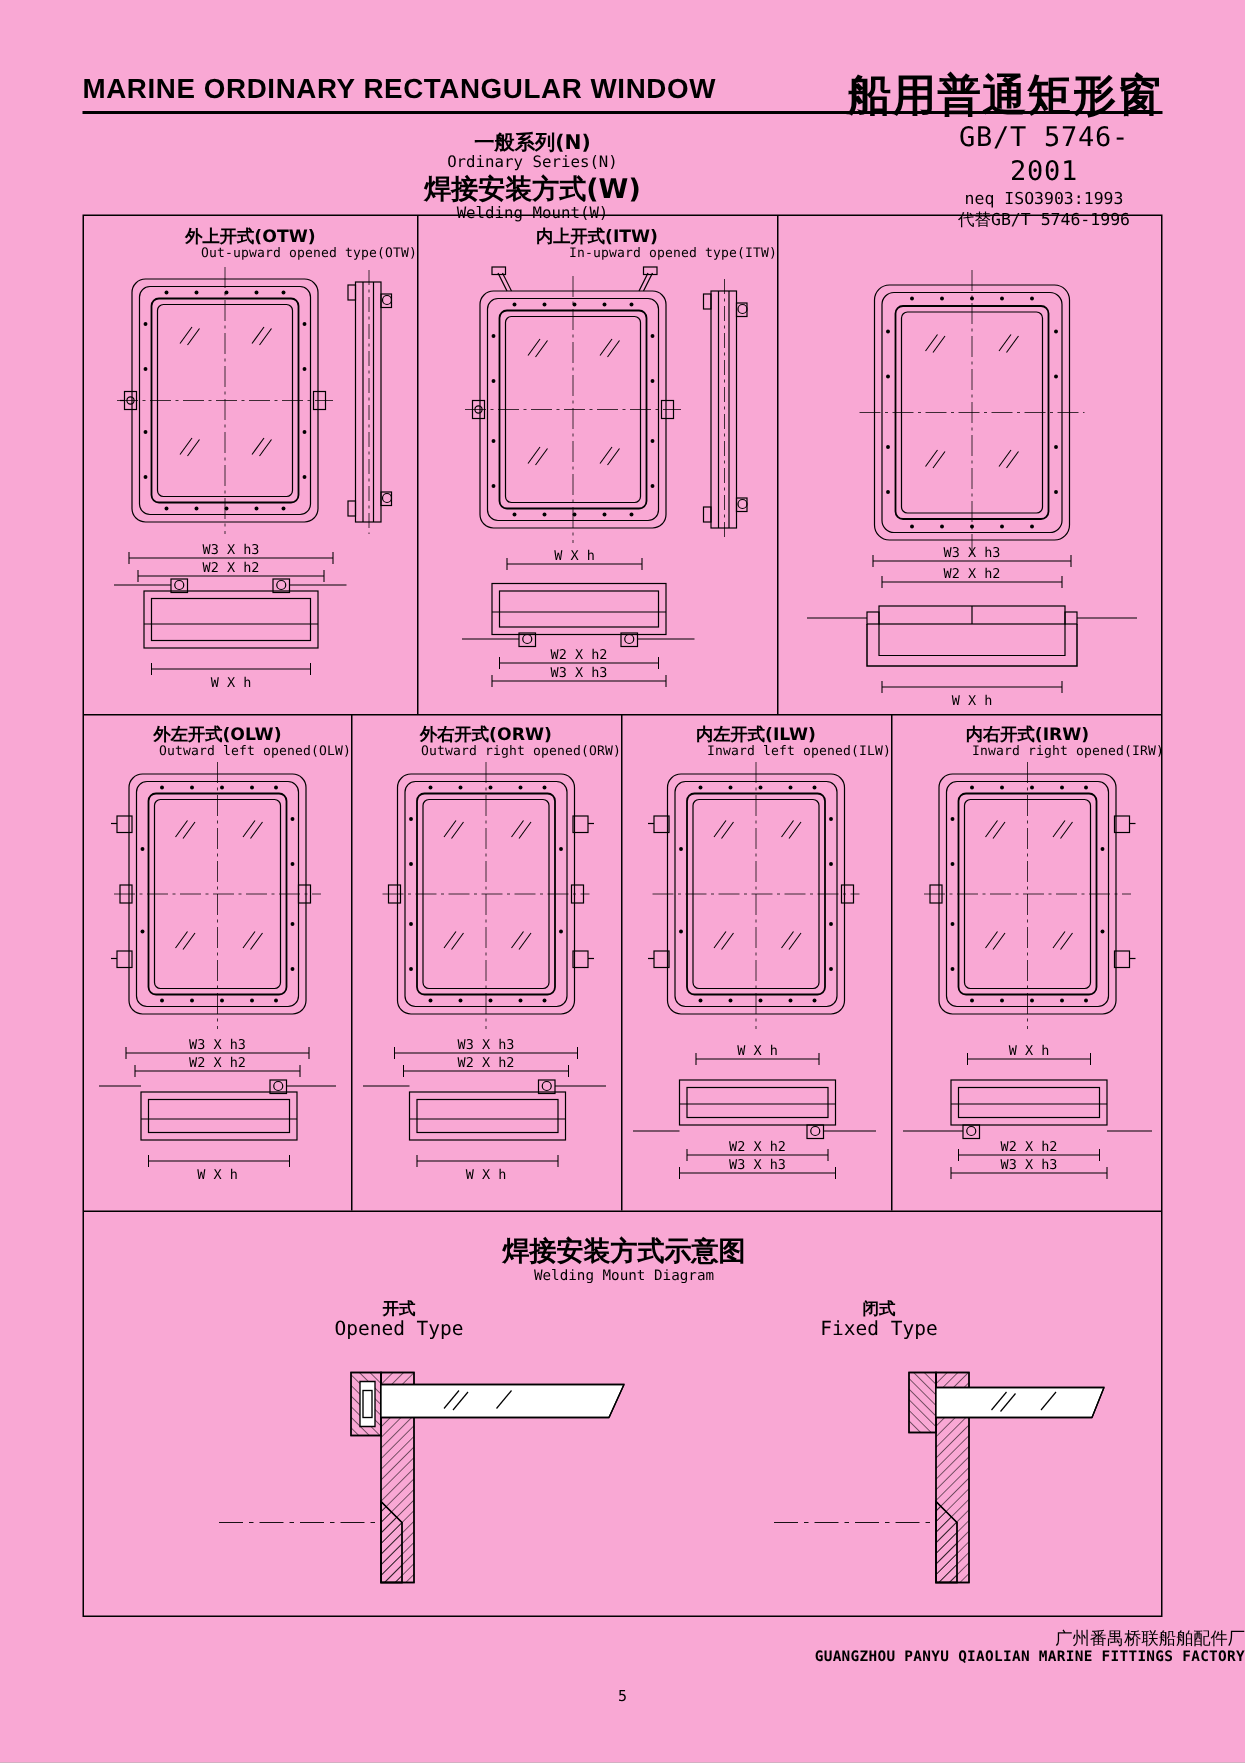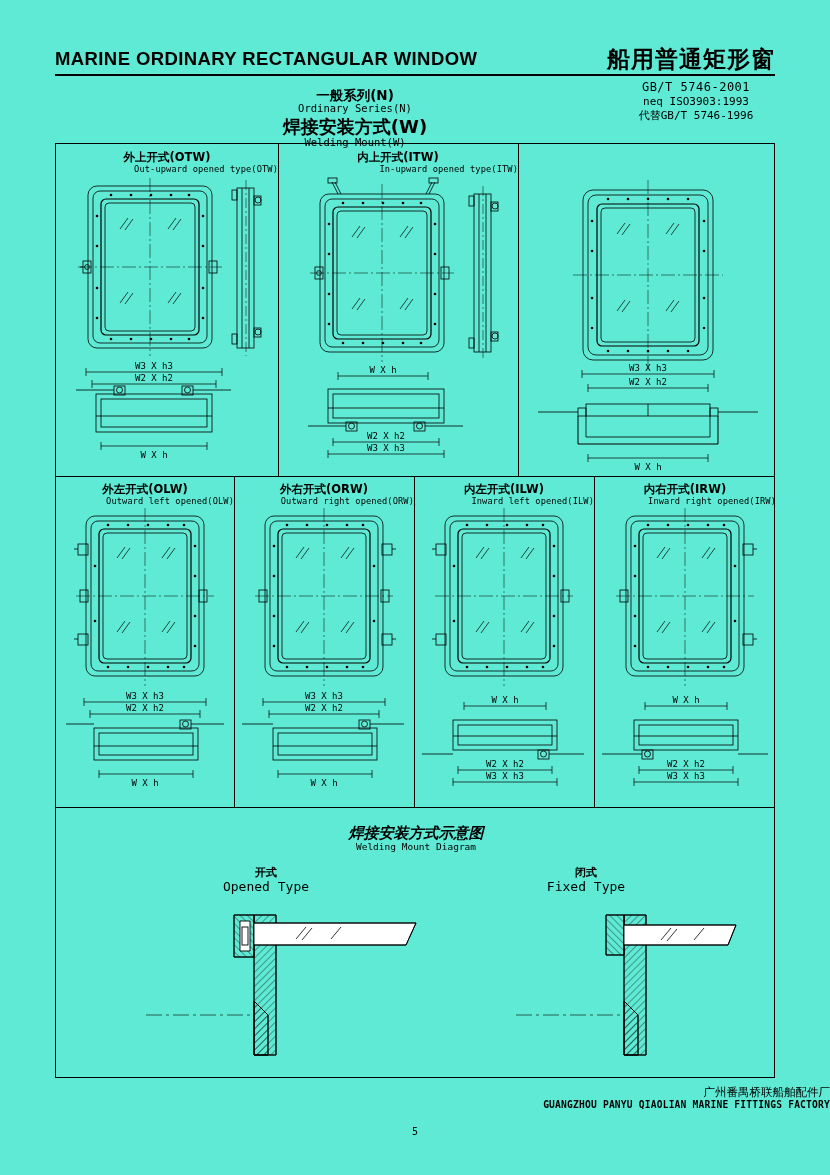--- a/index.html
+++ b/index.html
@@ -1,42 +1,42 @@
 <!DOCTYPE html>
 <html><head>
 <meta charset="utf-8">
 <style>
   html,body{margin:0;padding:0;background:#b5b5b5;}
   body{font-family:"Liberation Sans", sans-serif;}
   #page{
-    width:830px;height:1175px;background:#5eead4;position:relative;overflow:hidden;
+    width:830px;height:1175px;background:#f9a8d4;position:relative;overflow:hidden;
     margin:0 auto;
   }
   .cjk{font-family:"DejaVu Sans", sans-serif;}
   .mono{font-family:"DejaVu Sans Mono", monospace;}
 
   
   #header{position:absolute;left:55px;top:48px;width:720px;}
   #header .title-en{
     font-weight:bold;font-size:18.5px;letter-spacing:0.4px;
     display:inline-block;
   }
   #header .title-cn{
-    position:absolute;right:0;top:-4px;font-size:23px;font-weight:bold;
+    position:absolute;right:0;top:-4px;font-size:29px;font-weight:bold;
     letter-spacing:1px;
   }
   #header .rule{
     position:absolute;left:0;top:26px;width:720px;border-top:2.2px solid #000;
   }
   #stdbox{
     position:absolute;right:0;top:32px;width:158px;text-align:center;
     line-height:1.28;
   }
   #stdbox div{font-size:11.5px;}
-  #stdbox .l1{font-size:12px;letter-spacing:0.5px;}
+  #stdbox .l1{font-size:18px;letter-spacing:0.5px;}
   #stdbox .l2{font-size:11px;}
   #stdbox .l3{font-size:11px;}
 
   #series{
     position:absolute;left:55px;top:88px;width:600px;text-align:center;line-height:1.12;
   }
   #series .cn{font-size:13.5px;font-weight:bold;}
   #series .en{font-size:10.5px;}
   #series .cn2{font-size:18px;font-weight:bold;margin-top:2px;}
   #series .en2{font-size:10.5px;}
@@ -53,21 +53,21 @@
   .cap{position:absolute;left:0;width:100%;text-align:center;line-height:1.15;}
   .cap .cn{font-size:11.5px;font-weight:bold;}
   .cap .en{font-size:8.7px;letter-spacing:0.1px;text-align:right;}
 
   
   svg{display:block;}
   .dim{font-size:9px;font-family:"DejaVu Sans Mono", monospace;}
 
   
   #wmd-title{position:absolute;left:0;width:100%;text-align:center;line-height:1.15;}
-  #wmd-title .cn{font-size:15px;font-weight:bold;font-style:italic;}
+  #wmd-title .cn{font-size:18px;font-weight:bold;}
   #wmd-title .en{font-size:9.5px;}
 
   .sub-cap{position:absolute;text-align:center;line-height:1.15;}
   .sub-cap .cn{font-size:11px;font-weight:bold;}
   .sub-cap .en{font-size:13px;}
 
   
   #footer{position:absolute;left:0;top:1085px;width:830px;text-align:right;line-height:1.25;}
   #footer .cn{font-size:11.5px;}
   #footer .en{font-size:9.6px;font-weight:bold;letter-spacing:0.2px;}

